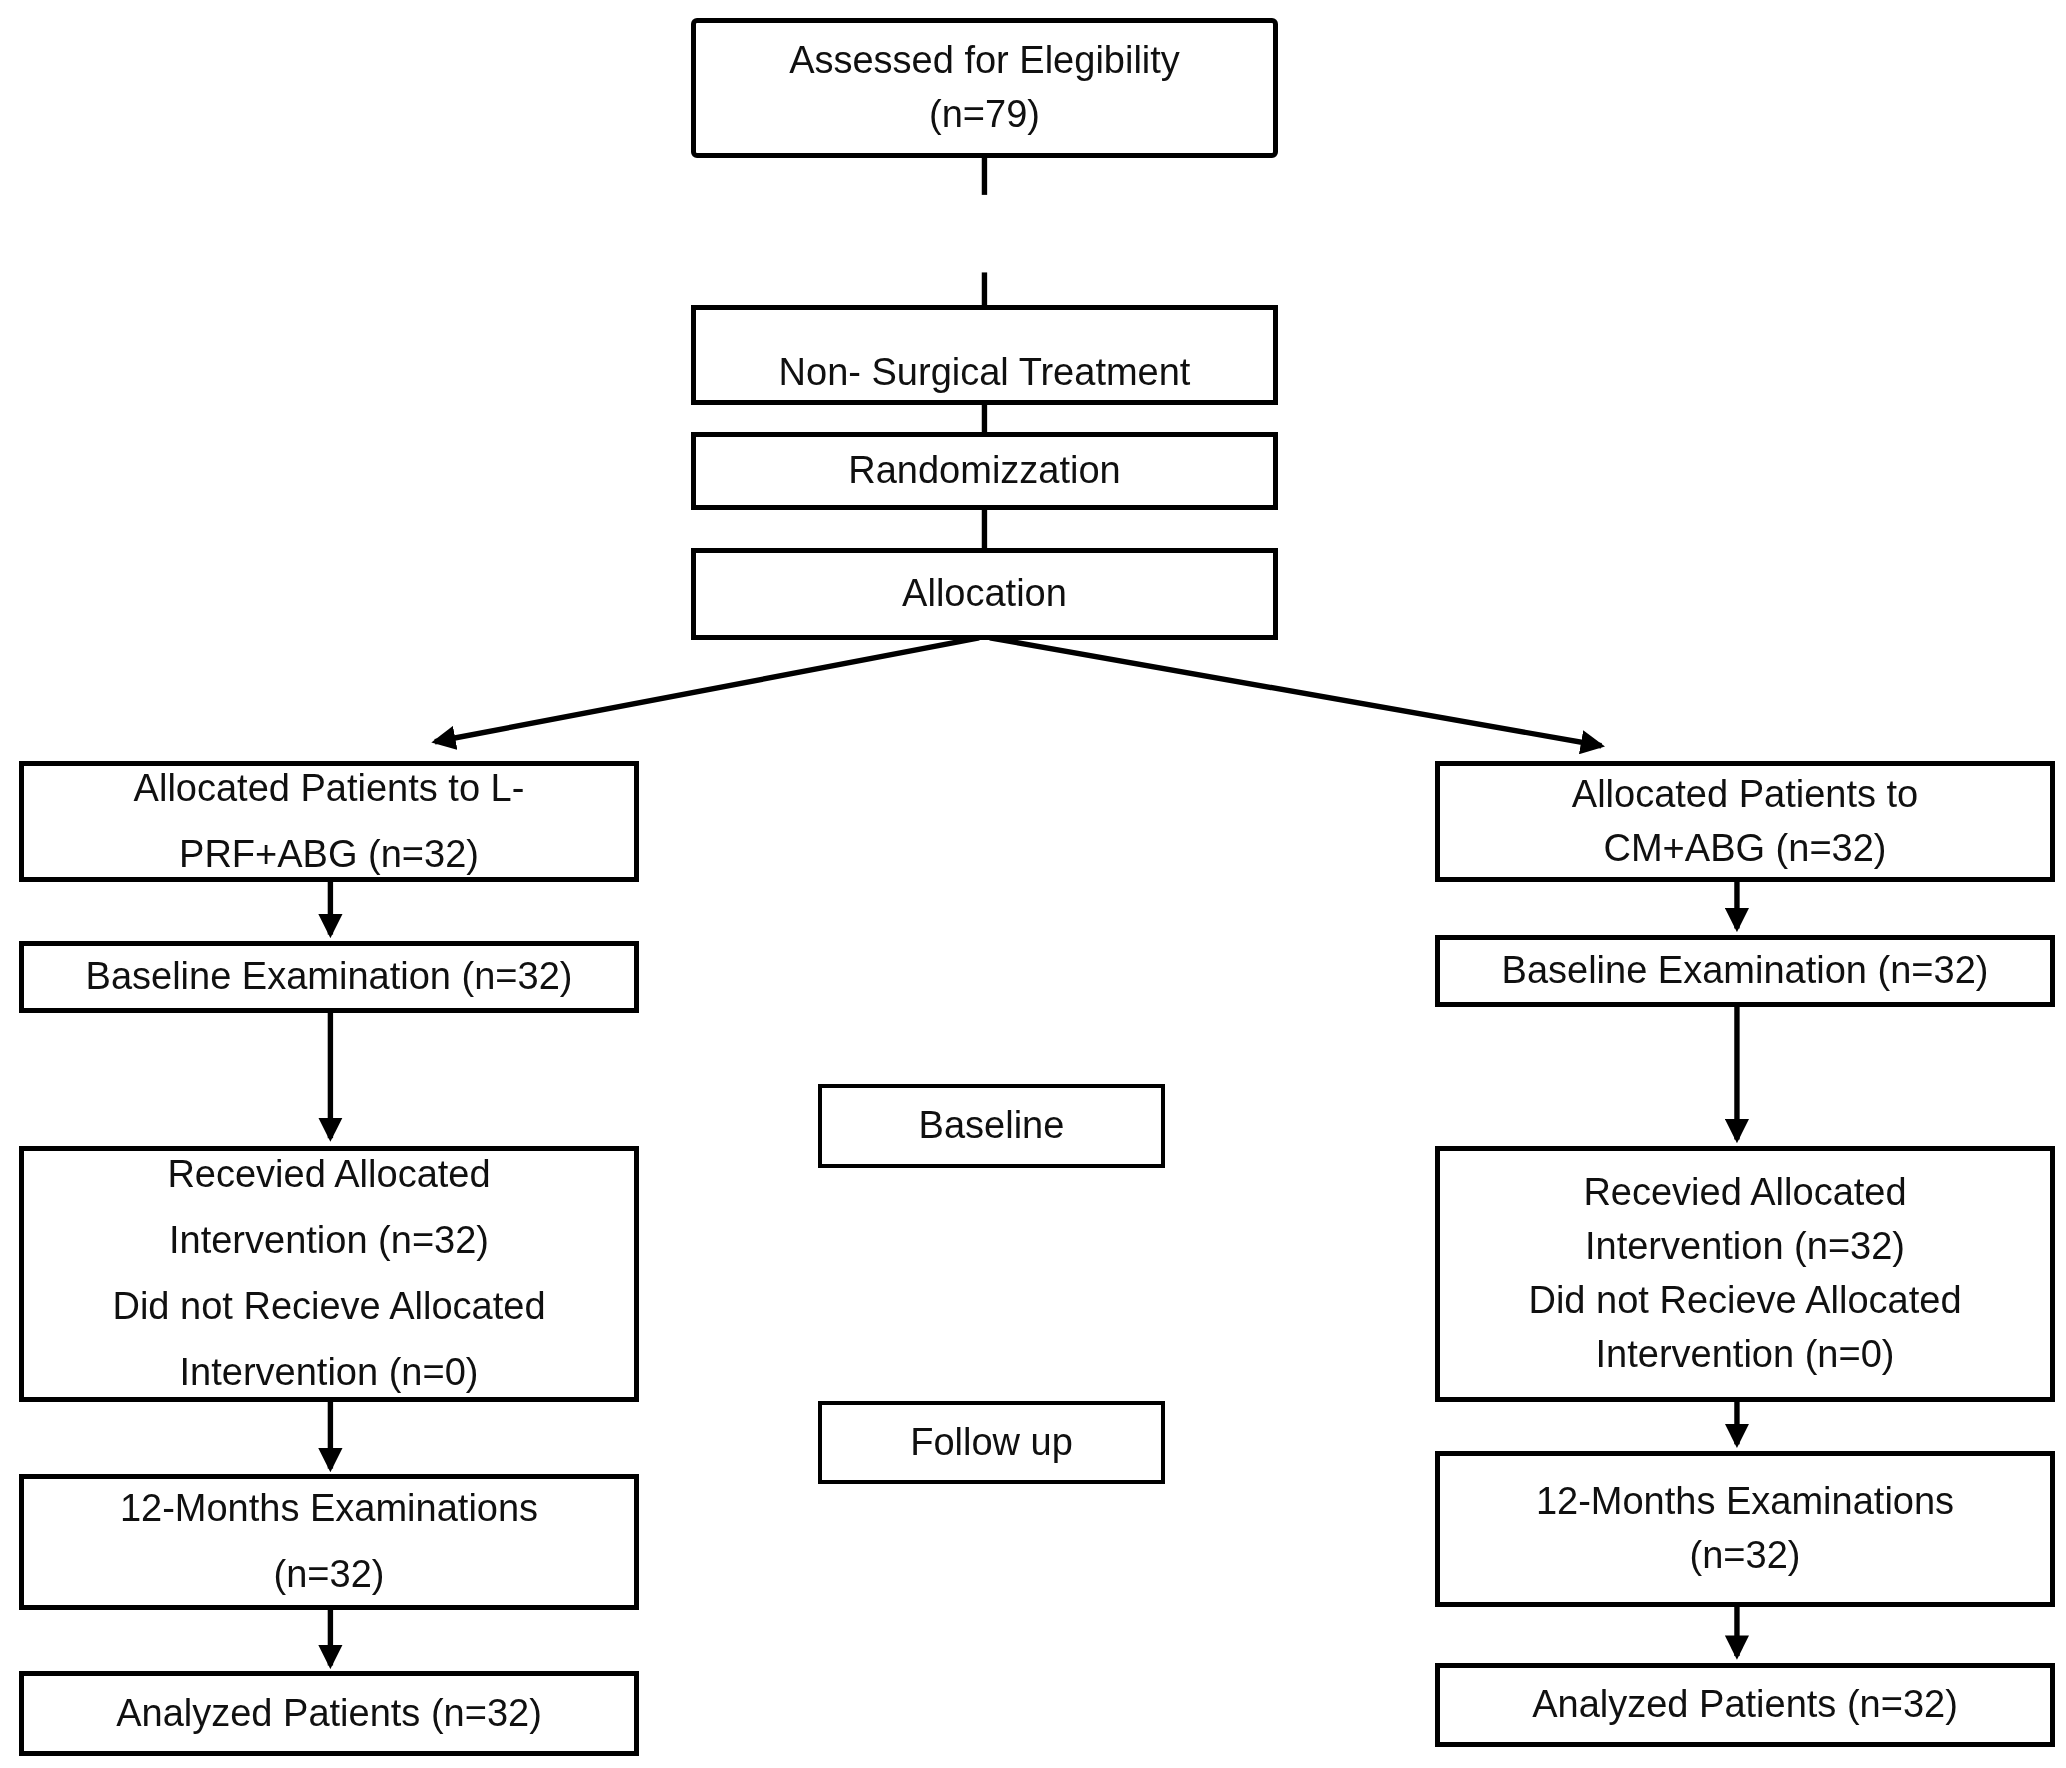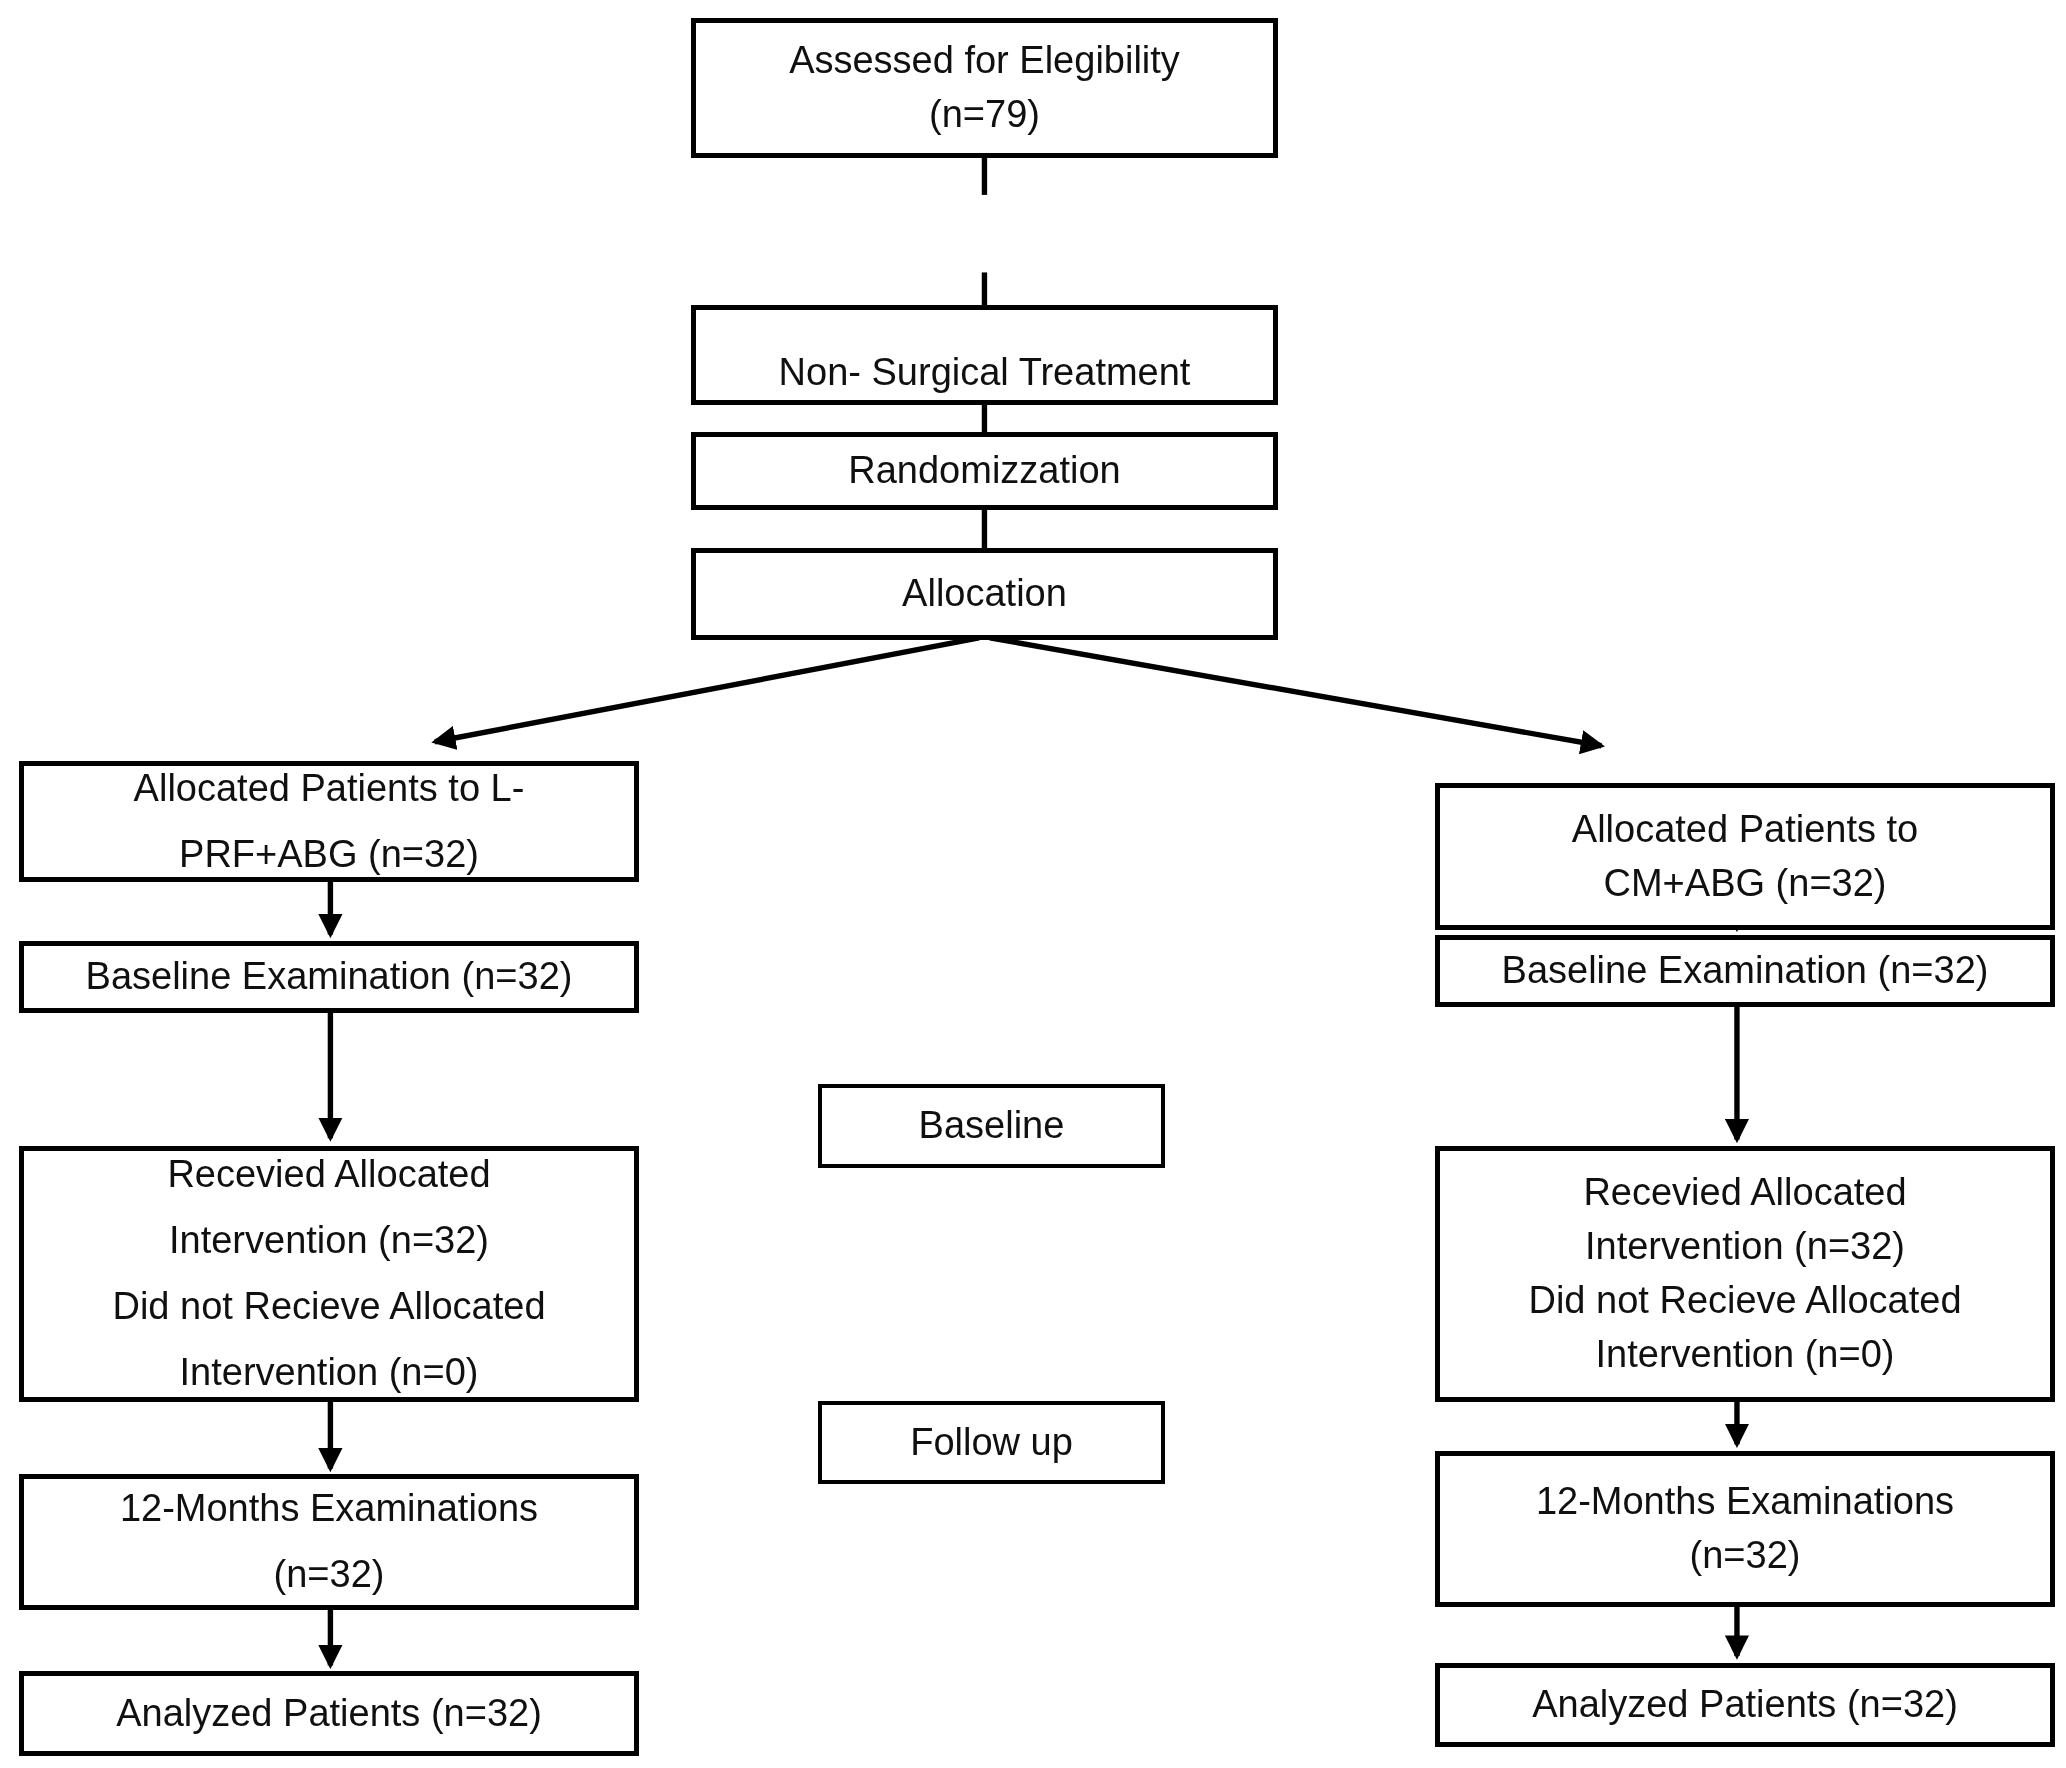--- a/index.html
+++ b/index.html
@@ -69,21 +69,21 @@
     <line x1="490" y1="1502" x2="490" y2="1688" marker-end="url(#ah)"></line>
     <line x1="490" y1="2078" x2="490" y2="2178" marker-end="url(#ah)"></line>
     <line x1="490" y1="2386" x2="490" y2="2470" marker-end="url(#ah)"></line>
 
     <line x1="2576" y1="1300" x2="2576" y2="1377" marker-end="url(#ah)"></line>
     <line x1="2576" y1="1492" x2="2576" y2="1690" marker-end="url(#ah)"></line>
     <line x1="2576" y1="2078" x2="2576" y2="2142" marker-end="url(#ah)"></line>
     <line x1="2576" y1="2382" x2="2576" y2="2456" marker-end="url(#ah)"></line>
   </svg>
 
-  <div class="box stem" style="top:18px;height:140px;">
+  <div class="box stem" style="top:18px;height:140px;border-radius:6px;">
     <div class="bl">Assessed for Elegibility</div>
     <div class="bl">(n=79)</div>
   </div>
 
 
   <div class="box stem" style="top:305px;height:100px;justify-content:flex-end;">
     <div class="bl">Non- Surgical Treatment</div>
   </div>
 
   <div class="box stem" style="top:432px;height:78px;">
@@ -112,21 +112,21 @@
 
   <div class="box left-arm" style="top:1474px;height:136px;">
     <div class="bl">12-Months Examinations</div>
     <div class="bl">(n=32)</div>
   </div>
 
   <div class="box left-arm" style="top:1671px;height:85px;">
     <div class="bl">Analyzed Patients (n=32)</div>
   </div>
 
-  <div class="box right-arm" style="top:783px;height:147px;">
+  <div class="box right-arm" style="top:761px;height:121px;">
     <div class="bl">Allocated Patients to</div>
     <div class="bl">CM+ABG (n=32)</div>
   </div>
 
   <div class="box right-arm" style="top:935px;height:72px;">
     <div class="bl">Baseline Examination (n=32)</div>
   </div>
 
   <div class="box right-arm" style="top:1146px;height:256px;">
     <div class="bl">Recevied Allocated</div>

